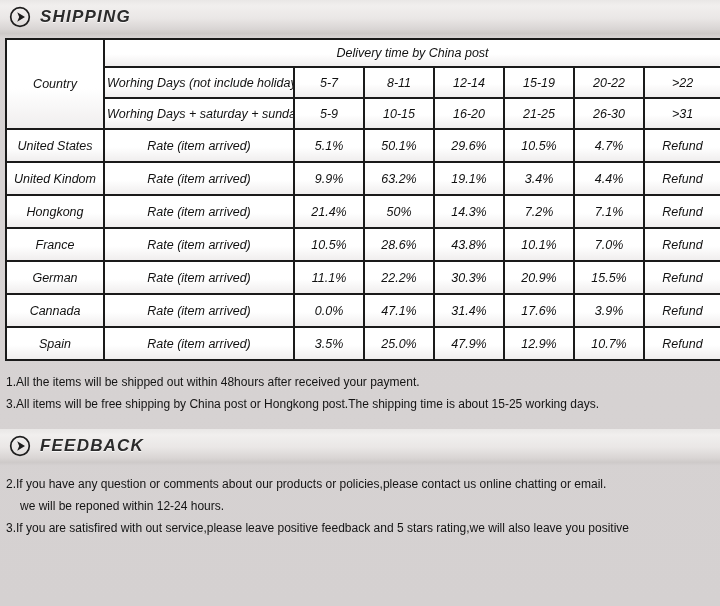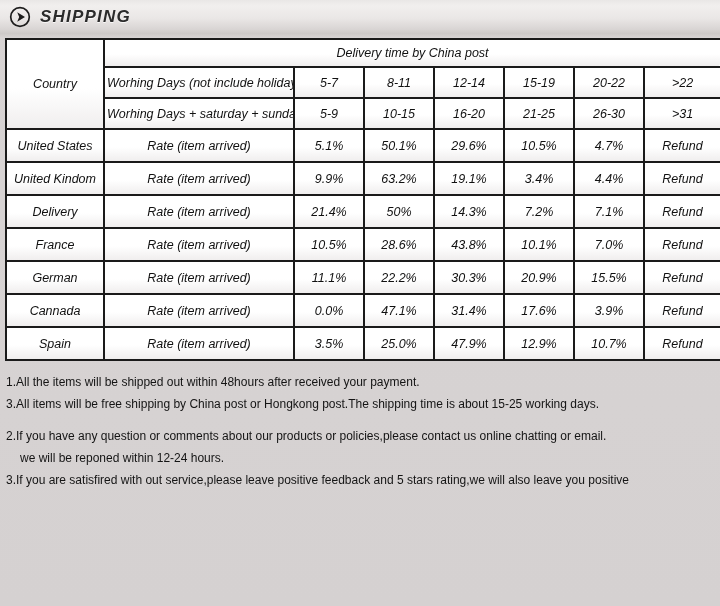--- a/index.html
+++ b/index.html
@@ -198,21 +198,21 @@
           <td class="country-cell">United Kindom</td>
           <td class="rate-cell">Rate (item arrived)</td>
           <td class="num">9.9%</td>
           <td class="num">63.2%</td>
           <td class="num">19.1%</td>
           <td class="num">3.4%</td>
           <td class="num">4.4%</td>
           <td class="refund">Refund</td>
         </tr>
         <tr class="r-data">
-          <td class="country-cell">Delivery</td>
+          <td class="country-cell">Hongkong</td>
           <td class="rate-cell">Rate (item arrived)</td>
           <td class="num">21.4%</td>
           <td class="num">50%</td>
           <td class="num">14.3%</td>
           <td class="num">7.2%</td>
           <td class="num">7.1%</td>
           <td class="refund">Refund</td>
         </tr>
         <tr class="r-data">
           <td class="country-cell">France</td>
@@ -256,20 +256,29 @@
         </tr>
       </tbody>
     </table>
   </div>
 
   <div class="notes shipping-notes">
     <div class="note-line"><span>1.All the items will be shipped out within 48hours after received your payment.</span></div>
     <div class="note-line"><span>3.All items will be free shipping by China post or Hongkong post.The shipping time is about 15-25 working days.</span></div>
   </div>
 
+  <div class="feedback-banner-wrap">
+    <div class="banner">
+      <svg class="banner-icon" viewBox="0 0 22 22">
+        <circle cx="11" cy="11" r="9.3" fill="none" stroke="#1d1d1d" stroke-width="1.7"></circle>
+        <path d="M8.2 6.3 L16 11 L8.2 15.7 L10.2 11 Z" fill="#1d1d1d"></path>
+      </svg>
+      <span class="banner-title">FEEDBACK</span>
+    </div>
+  </div>
 
   <div class="notes feedback-notes">
     <div class="note-line"><span>2.If you have any question or comments about our products or policies,please contact us online chatting or email.</span></div>
     <div class="note-line indent"><span>we will be reponed within 12-24 hours.</span></div>
     <div class="note-line"><span>3.If you are satisfired with out service,please leave positive feedback and 5 stars rating,we will also leave you positive</span></div>
     <div class="note-line indent"></div>
 
   </div>
 
 </div>

